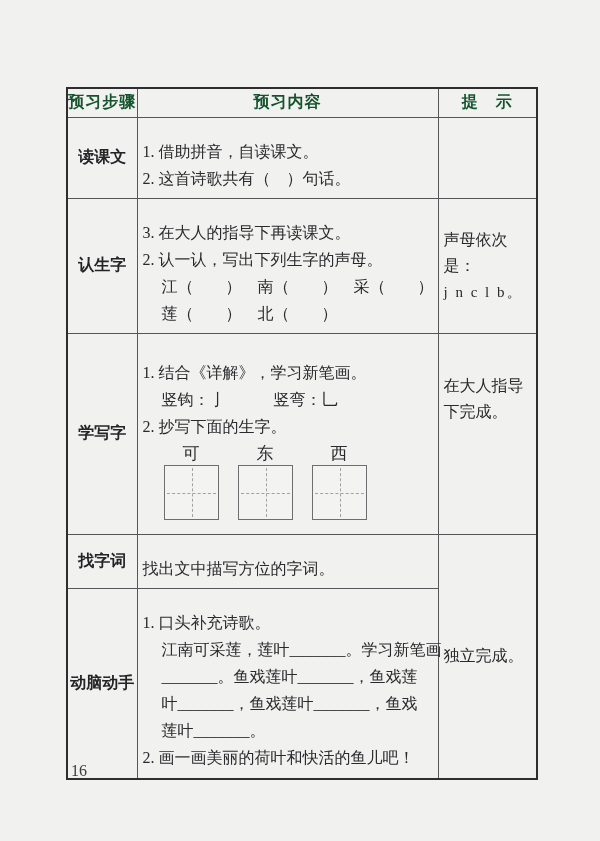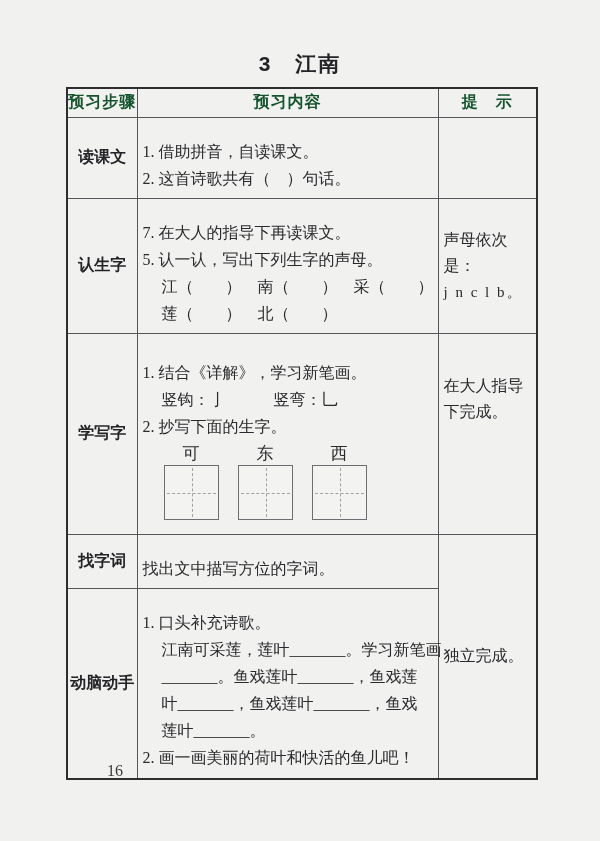--- a/index.html
+++ b/index.html
@@ -118,29 +118,27 @@
     top: 2px; bottom: 2px; left: 27px;
     border-left: 1px dashed #a2a2a2;
   }
 
   .pagenum {
     position: absolute;
     left: 71px;
     top: 762px;
     font-size: 16px;
     color: #3c3c40;
-    margin-left: 36px;
   }
 </style>
 </head>
 <body>
 
 <div class="page">
 
-  <h1 class="lesson-title">3　江南</h1>
 
   <table class="ptable">
     <colgroup>
       <col style="width:70px">
       <col style="width:301px">
       <col style="width:99px">
     </colgroup>
     <tbody>
       <tr class="hrow">
         <th>预习步骤</th>
@@ -153,22 +151,22 @@
         <td class="content">
           <div class="line">1. 借助拼音，自读课文。</div>
           <div class="line">2. 这首诗歌共有（　）句话。</div>
         </td>
         <td class="tip"></td>
       </tr>
 
       <tr style="height:130px">
         <td class="step">认生字</td>
         <td class="content">
-          <div class="line">7. 在大人的指导下再读课文。</div>
-          <div class="line">5. 认一认，写出下列生字的声母。</div>
+          <div class="line">3. 在大人的指导下再读课文。</div>
+          <div class="line">2. 认一认，写出下列生字的声母。</div>
           <div class="line cont">江（　　）　南（　　）　采（　　）</div>
           <div class="line cont">莲（　　）　北（　　）</div>
         </td>
         <td class="tip">
           <div>声母依次是：</div>
           <div class="latin">j n c l b。</div>
         </td>
       </tr>
 
       <tr style="height:201px">

